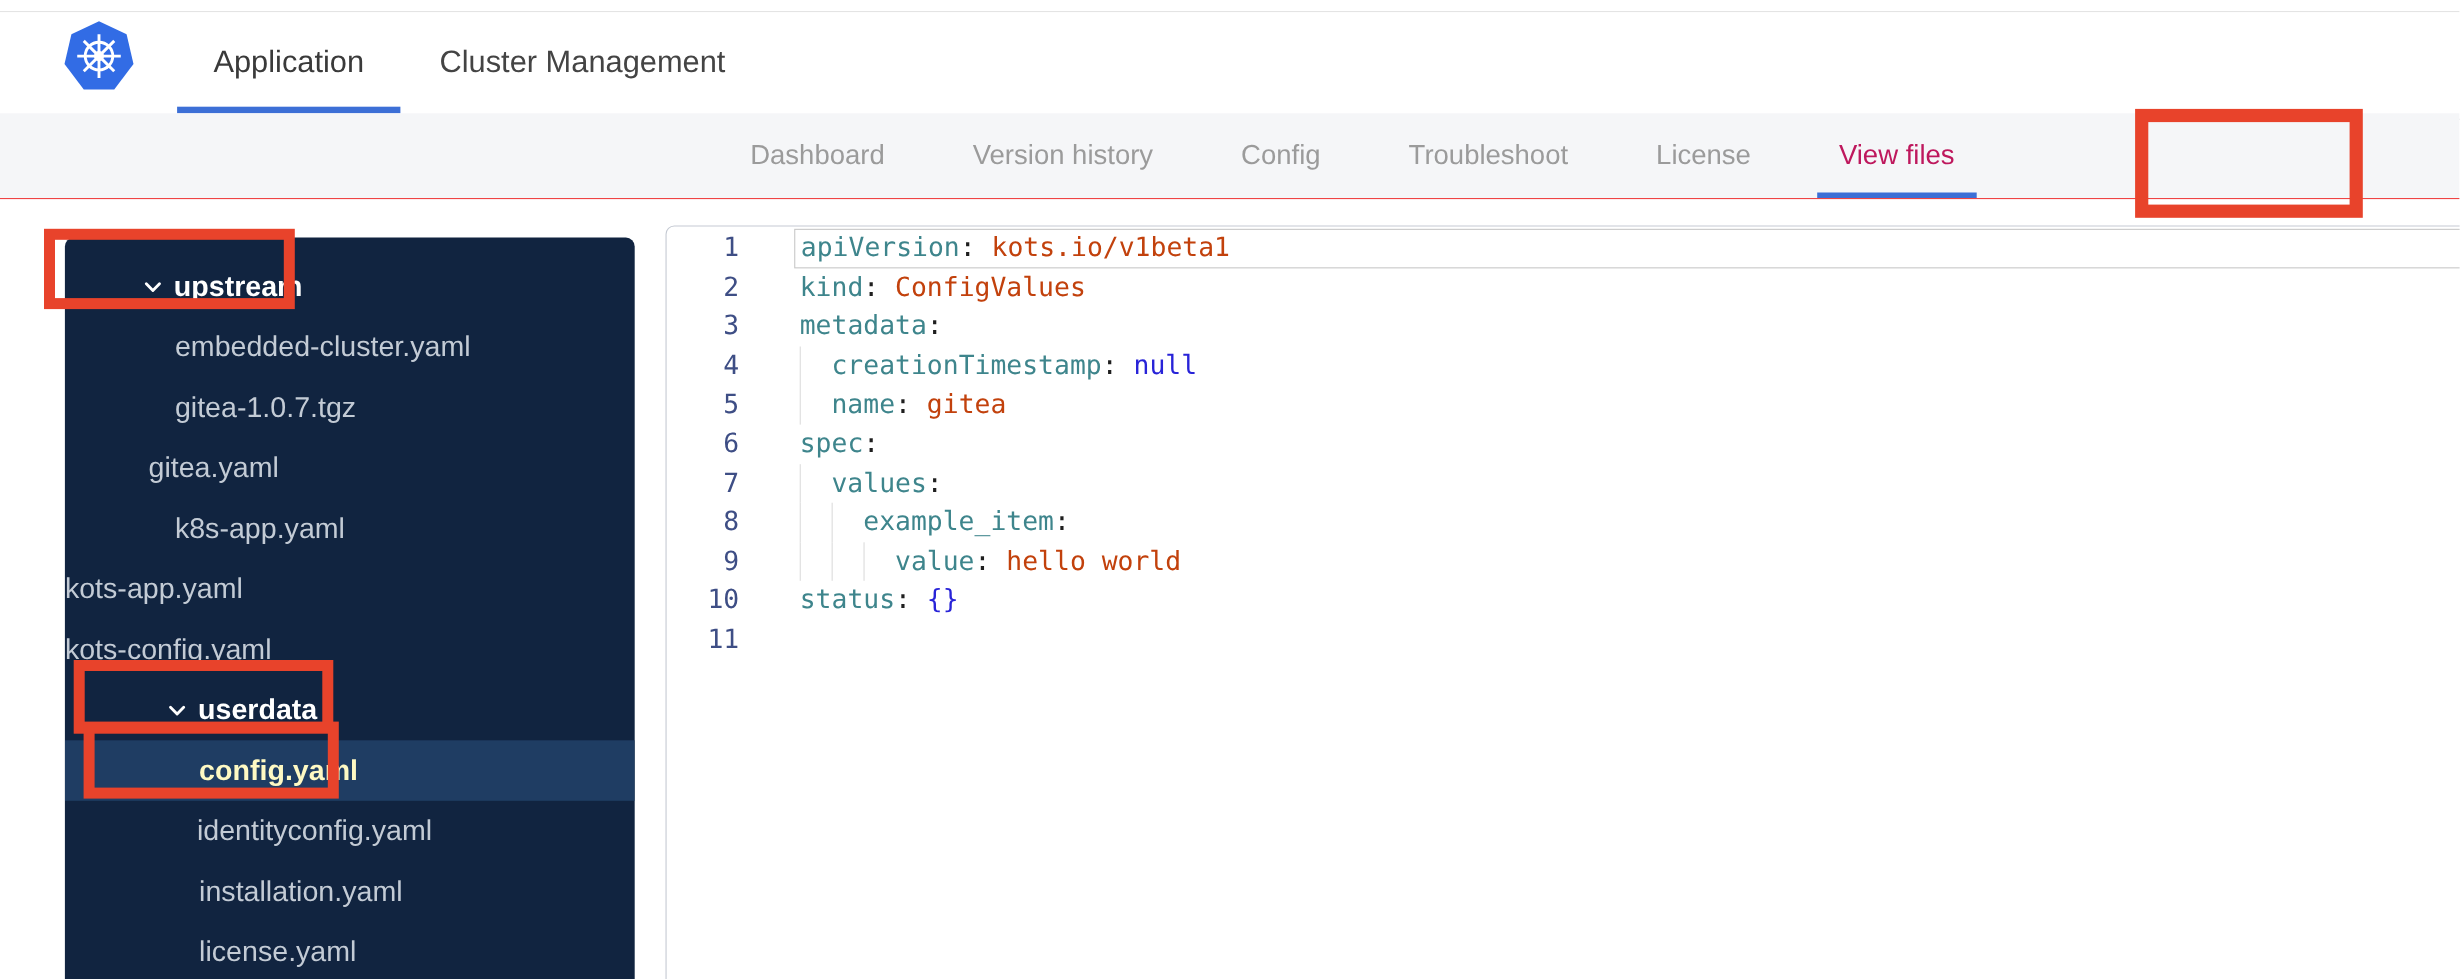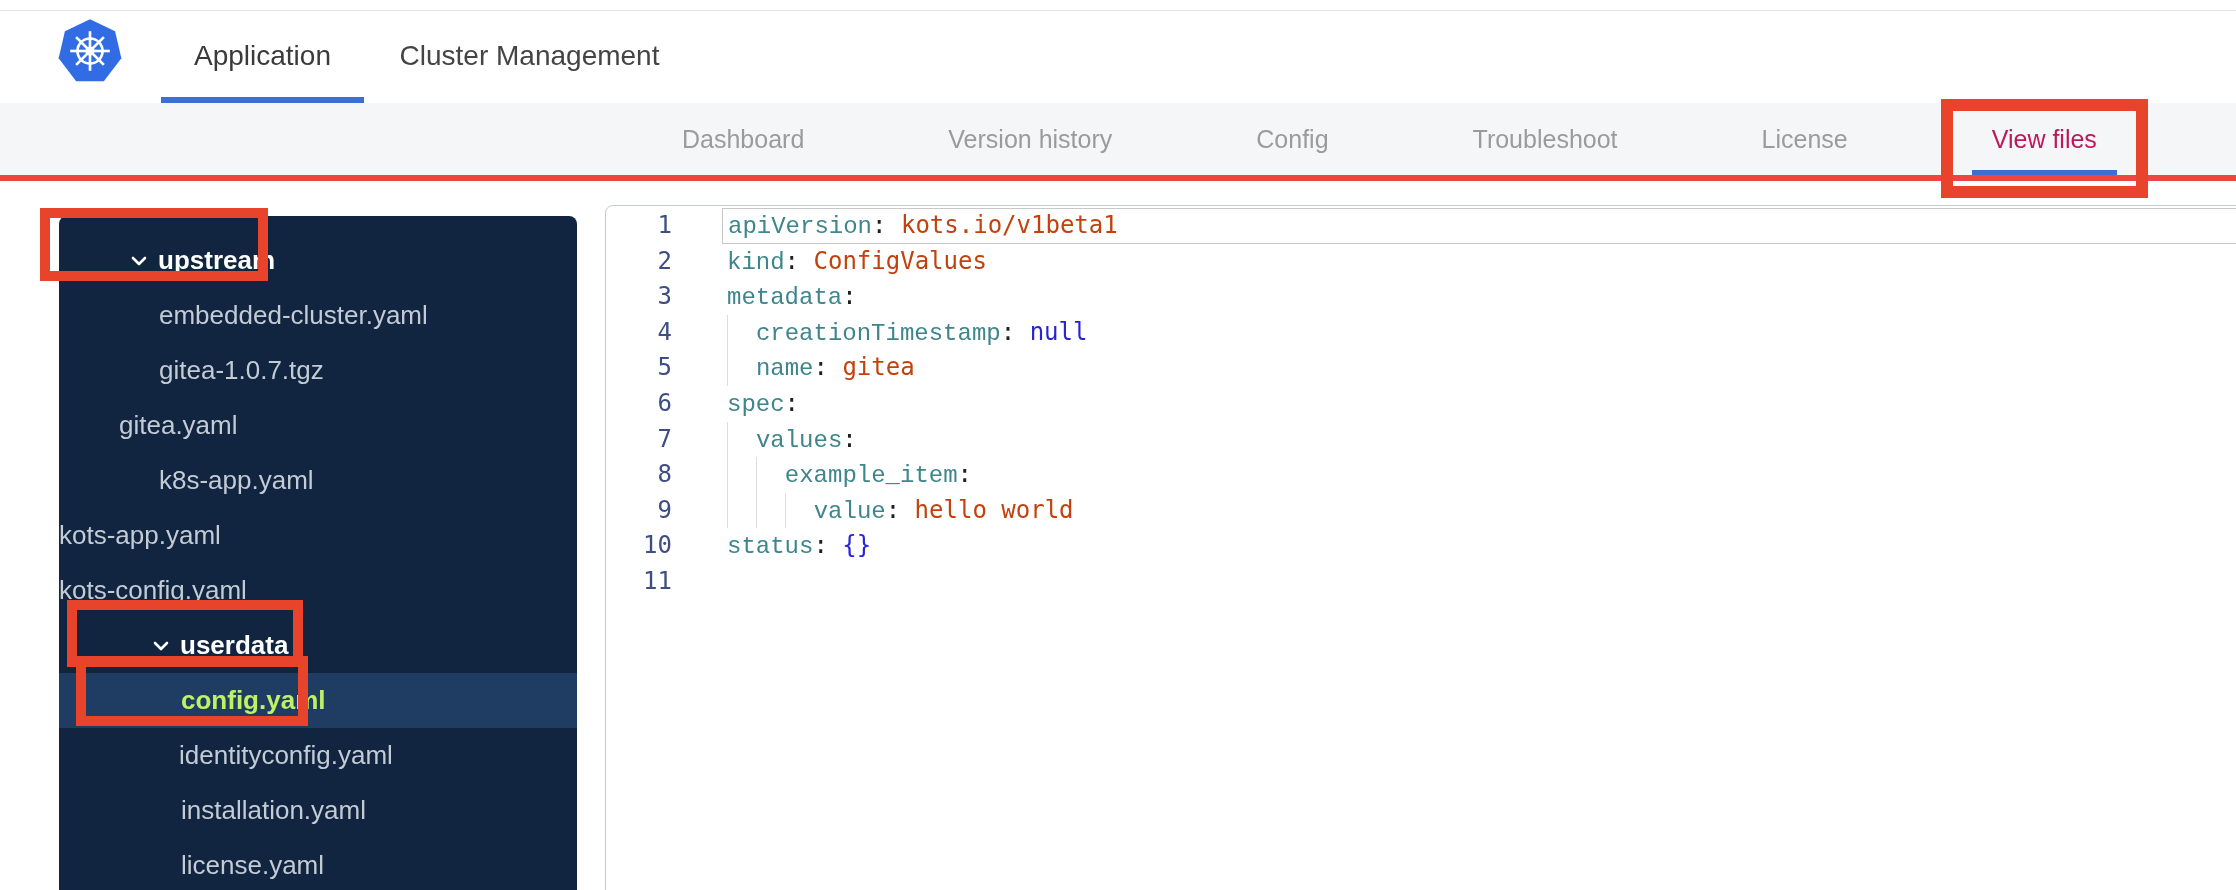--- a/index.html
+++ b/index.html
@@ -27,42 +27,42 @@
     font-size:28px; color:#444444; cursor:pointer;
     border-bottom:6px solid transparent; padding-top:4px;
   }
   .ptab.t0 { width:203px; }
   .ptab.t1 { width:269px; }
   .ptab.active { color:#3a3a3a; border-bottom-color:#3c6fd6; }
 
   
   .subnav {
     position:absolute; left:0; top:103px; width:100%; height:78px;
-    background:#f5f6f8; border-bottom:6px solid #ef4444;
-    display:flex; padding-left:662px; gap:104px;
+    background:#f5f6f8; border-bottom:1px solid #ef4444;
+    display:flex; padding-left:662px; gap:40px;
   }
   .stab {
     display:flex; align-items:center; justify-content:center;
     padding:0 20px; font-size:25px; color:#9b9b9b; cursor:pointer;
     border-bottom:5px solid transparent; padding-top:5px;
   }
   .stab.active { color:#be185d; border-bottom-color:#3c6fd6; }
 
   
   .sidebar {
     position:absolute; left:59px; top:216px; width:518px; height:687px;
     background:#112440; border-radius:8px 8px 0 0; padding-top:17px;
     overflow:hidden;
   }
   .row {
     height:55px; display:flex; align-items:center; cursor:pointer;
     font-size:26px; color:#c3cbd5; width:100%;
   }
   .row.folder { color:#ffffff; font-weight:bold; }
-  .row.selected { background:#1f3d63; color:#bef264; font-weight:bold; }
+  .row.selected { background:#1f3d63; color:#fef9c3; font-weight:bold; }
   .row .chev { display:inline-flex; width:18px; margin-right:10px; }
 
   
   .codepanel {
     position:absolute; left:605px; top:205px; width:1645px; height:700px;
     background:#ffffff; border:1px solid #c5cad3; border-radius:8px;
     padding-top:2px; overflow:hidden;
     font-family:"DejaVu Sans Mono", monospace; font-size:24px;
   }
   .codeline { display:flex; height:35.6px; line-height:35.6px; }
@@ -73,21 +73,21 @@
   .codeline .src {
     margin-left:50px; padding-left:5px; flex:1 1 auto; white-space:pre;
   }
   .codeline.activeline .src {
     border:1px solid #c8c8c8; line-height:33.6px;
   }
   .guide {
     display:inline-block; width:28.9px; height:100%;
     border-left:1px solid #dcdcdc; vertical-align:top;
   }
-  .tok-key  { color:#3e858c;font-family:Liberation Mono, monospace; }
+  .tok-key  { color:#3e858c; }
   .tok-punc { color:#1f1f1f; }
   .tok-val  { color:#c2410c; }
   .tok-atom { color:#2823d8; }
   .tok-plain{ color:#222222; }
 
   
   .annot { position:absolute; border-style:solid; border-color:#e8432b; z-index:50; pointer-events:none; }
 </style>
 </head>
 <body>
@@ -136,21 +136,21 @@
         </svg>
       </span>
       <span>upstream</span>
     </div>
     <div class="row file" style="padding-left: 100px;">
       <span>embedded-cluster.yaml</span>
     </div>
     <div class="row file" style="padding-left: 100px; text-align: center;">
       <span>gitea-1.0.7.tgz</span>
     </div>
-    <div class="row file" style="padding-left: 60px;">
+    <div class="row file" style="padding-left: 76px;">
       <span>gitea.yaml</span>
     </div>
     <div class="row file" style="padding-left: 100px;">
       <span>k8s-app.yaml</span>
     </div>
     <div class="row file" style="">
       <span>kots-app.yaml</span>
     </div>
     <div class="row file" style="">
       <span>kots-config.yaml</span>

